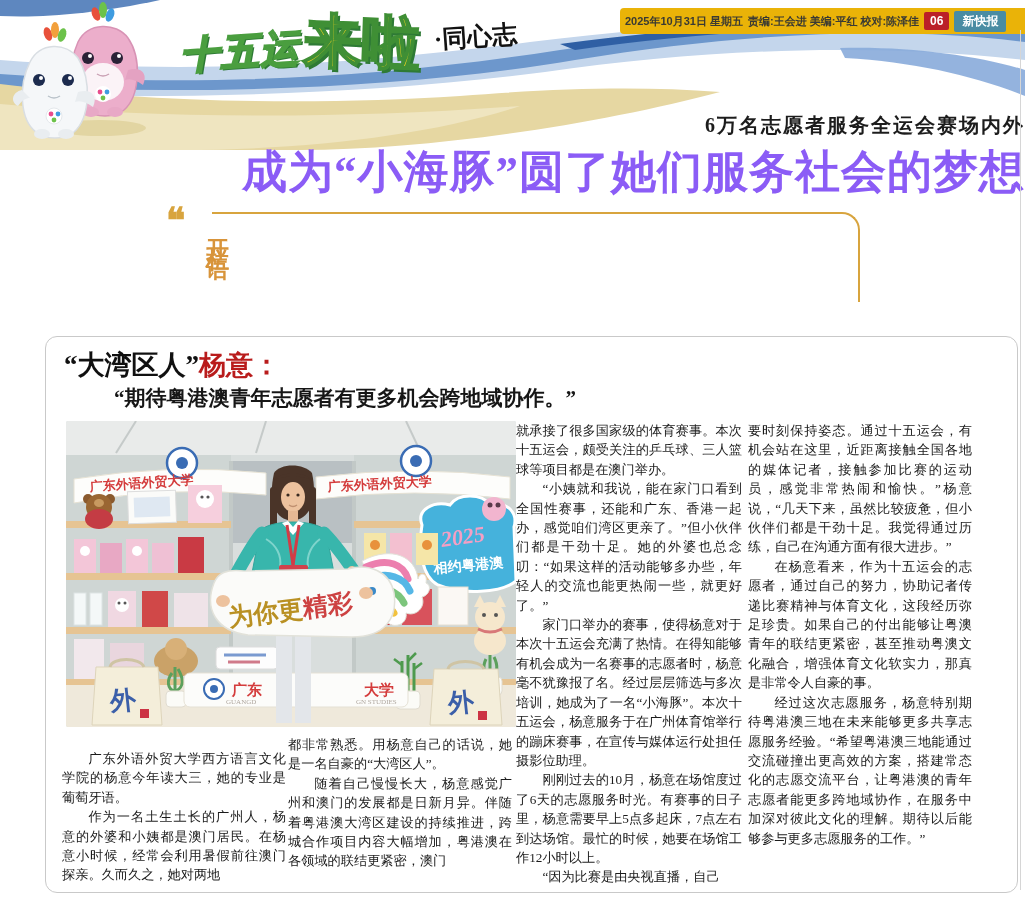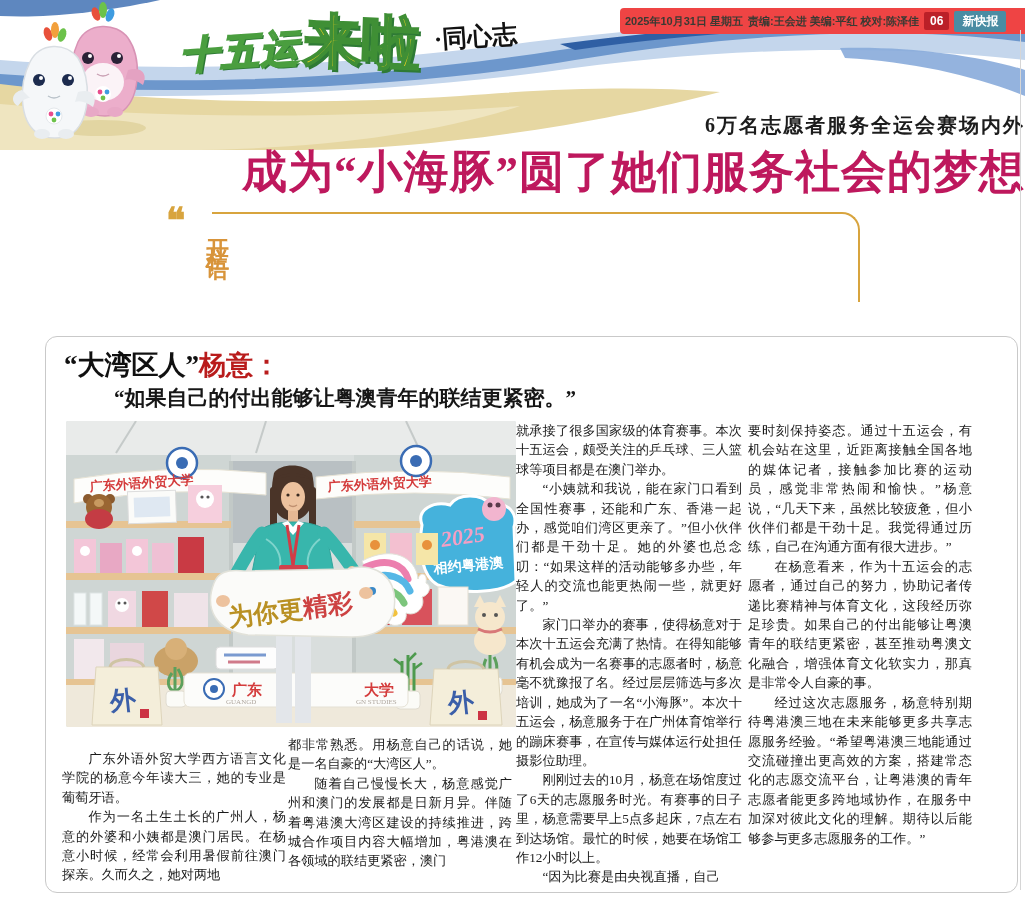--- a/index.html
+++ b/index.html
@@ -10,30 +10,30 @@
   .title-lockup{position:absolute;left:180px;top:18px;display:flex;align-items:flex-end;
         gap:4px;transform:rotate(-4deg);white-space:nowrap;}
   .t-part1{font-size:38px;font-weight:900;font-style:italic;color:#fff;
         -webkit-text-stroke:2px #4a9e3f;text-shadow:2px 2px 0 #2e7a35;letter-spacing:2px;}
   .t-part2{display:inline-block;font-size:58px;font-weight:900;color:#f6d51f;
         -webkit-text-stroke:2px #3f8f35;text-shadow:3px 3px 0 #2e7a35;transform:rotate(6deg);
         line-height:0.9;}
   .t-suffix{font-size:25px;font-weight:900;color:#121212;margin-left:10px;padding-bottom:8px;
         font-family:"Liberation Serif",serif;}
   
-  .topbar{position:absolute;left:620px;top:8px;width:405px;height:26px;background:#ef4444;
+  .topbar{position:absolute;left:620px;top:8px;width:405px;height:26px;background:#eab308;
         border-radius:4px 0 0 4px;display:flex;align-items:center;gap:5px;padding:0 5px;
         box-sizing:border-box;font-family:"Liberation Sans",sans-serif;font-size:11px;
         font-weight:700;color:#3a3a33;white-space:nowrap;}
   .badge06{background:#bb2028;color:#fff;padding:2px 6px;border-radius:2px;font-size:12px;}
   .badgepaper{background:#4a8ca3;color:#fff;padding:2px 8px;border-radius:2px;font-size:12px;}
   
   .headline{position:absolute;left:0;top:112px;width:1025px;text-align:right;}
   .kicker{font-size:20px;font-weight:700;color:#1c1c1c;letter-spacing:2px;margin:0;}
-  .main-title{font-size:45px;font-weight:900;color:#be185d;letter-spacing:1px;margin:3px 0 0 0;}
+  .main-title{font-size:45px;font-weight:900;color:#8b5cf6;letter-spacing:1px;margin:3px 0 0 0;}
   
   .intro{position:absolute;left:168px;top:204px;width:694px;height:112px;}
   .intro-border{position:absolute;left:44px;top:8px;width:648px;height:90px;
         border-top:2px solid #d8a43e;border-right:2px solid #d8a43e;
         border-radius:0 18px 0 0;box-sizing:border-box;}
   .quote{position:absolute;left:-2px;top:-4px;font-size:36px;color:#d8a43e;font-weight:900;}
   .intro-label{position:absolute;left:34px;top:16px;writing-mode:vertical-rl;
         font-size:23px;font-weight:700;color:#d8943a;letter-spacing:9px;}
   .intro-text{position:absolute;left:96px;top:8px;width:582px;}
   .intro-p{margin:0;font-size:13px;line-height:18px;color:#222;text-indent:2em;text-align:justify;}
@@ -134,21 +134,21 @@
   <div class="intro">
     <div class="intro-border"></div>
     <span class="quote">❝</span>
     <span class="intro-label">开栏语</span>
   </div>
 
   <div class="article-box">
     <div class="art-title">
       <span>“大湾区人”</span><span class="gold">杨意：</span>
     </div>
-    <div class="art-sub">“如果自己的付出能够让粤澳青年的联结更紧密。”</div>
+    <div class="art-sub">“期待粤港澳青年志愿者有更多机会跨地域协作。”</div>
 
     <div class="photo-wrap">
       <svg viewBox="0 0 450 306" width="450" height="306">
         <rect width="450" height="306" fill="#d9dedd"></rect>
         <rect width="450" height="34" fill="#e9ebea"></rect>
         <line x1="70" y1="0" x2="50" y2="32" stroke="#c5cac9" stroke-width="2"></line>
         <line x1="200" y1="0" x2="190" y2="32" stroke="#c5cac9" stroke-width="2"></line>
         <line x1="340" y1="0" x2="355" y2="32" stroke="#c5cac9" stroke-width="2"></line>
         <rect x="150" y="40" width="155" height="82" fill="#b9c0c3"></rect>
         <rect x="0" y="34" width="165" height="232" fill="#cfd6d4"></rect>

